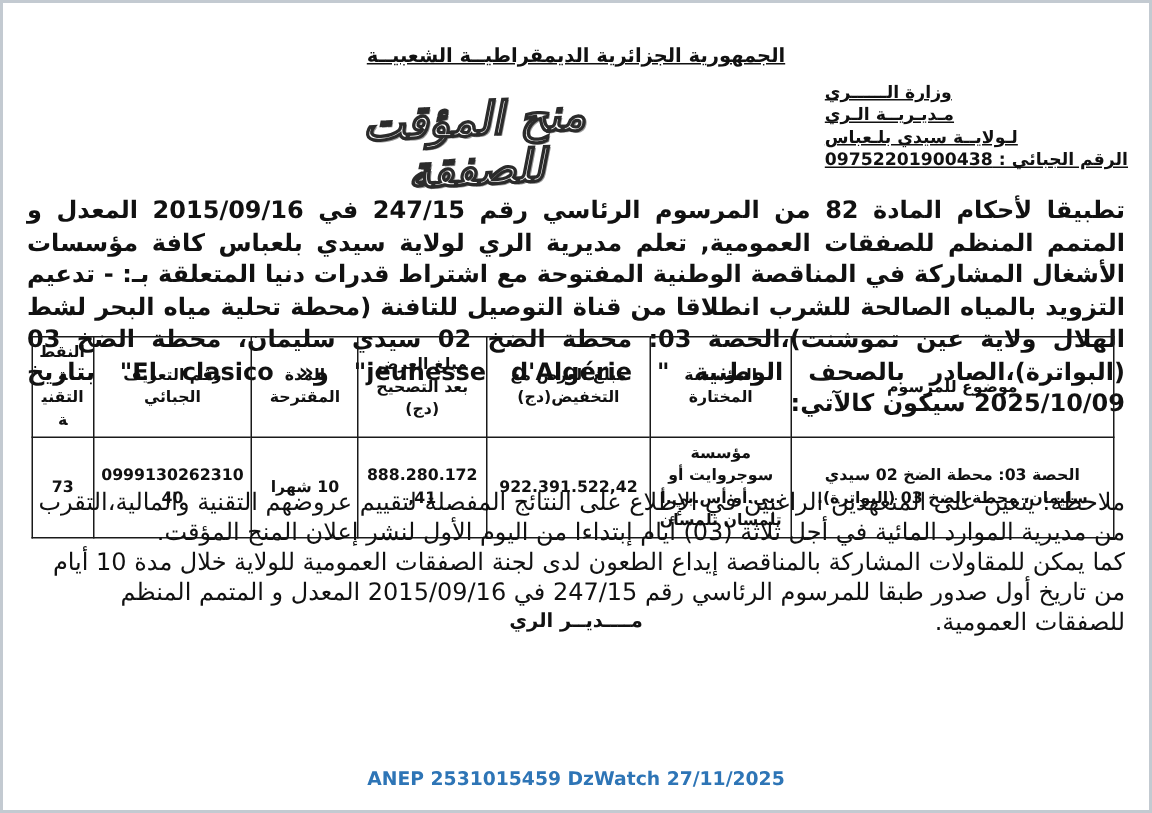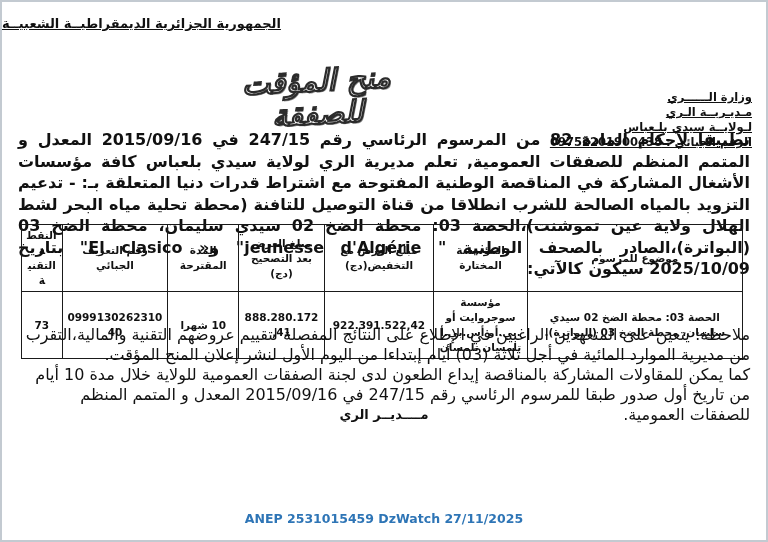--- a/index.html
+++ b/index.html
@@ -7,33 +7,32 @@
     position:relative;
     width:768px;height:542px;
     background:#ffffff;
     border:2px solid #c3cad1;
     box-sizing:border-box;
     font-family:"DejaVu Sans",sans-serif;
     color:#111;
     overflow:hidden;
   }
   .republic{
-    position:absolute;top:14px;left:0;right:0;
-    text-align:left;
+    position:absolute;top:28px;left:0;right:0;
+    text-align:center;
     font-size:13px;font-weight:bold;
     text-decoration:underline;
     direction:rtl;
     letter-spacing:0.5px;
   }
   .letterhead{
     position:absolute;top:52px;right:14px;
-    direction:rtl;text-align:right;
+    direction:rtl;text-align:left;
     font-size:11.5px;font-weight:bold;
     line-height:15px;
-    margin-top:36px;
   }
   .letterhead div{text-decoration:underline;}
   .stamp{
     position:absolute;top:62px;left:215px;width:200px;height:70px;
     direction:rtl;text-align:center;
     font-size:30px;font-weight:bold;font-style:italic;
     line-height:33px;
     color:#ffffff;
     -webkit-text-stroke:1.2px #2b2b2b;
     text-shadow:1px 1px 0 #9a9a9a;

